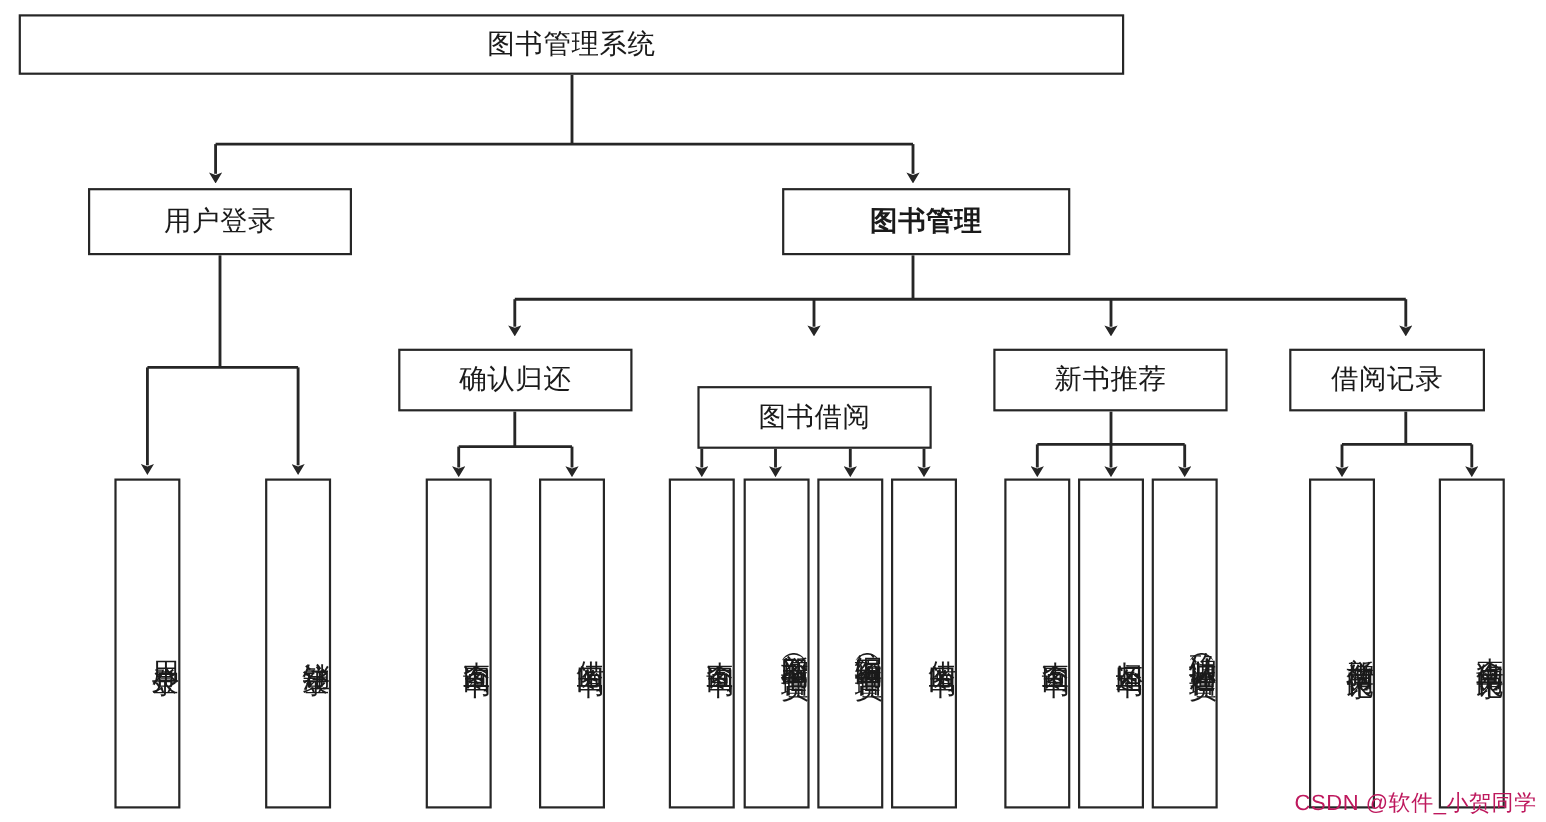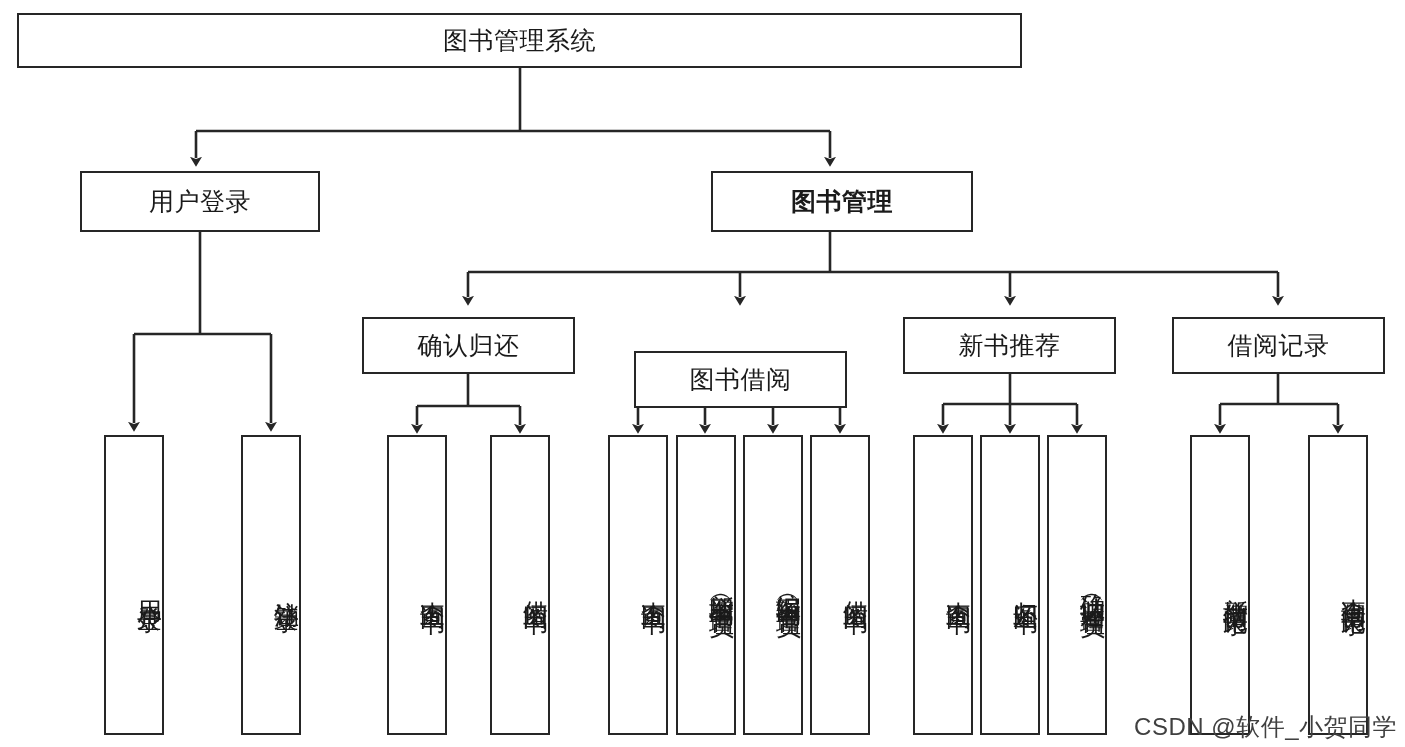--- a/index.html
+++ b/index.html
@@ -52,22 +52,22 @@
   }
   .node.vert .label {
     writing-mode: vertical-rl;
     text-orientation: upright;
     display: block;
   }
   #watermark {
     position: absolute;
     right: 8px;
     bottom: 4px;
-    font-size: 24px;
-    color: #404040;
+    font-size: 20px;
+    color: #be185d;
     letter-spacing: 0.5px;
     white-space: nowrap;
   }
 </style>
 </head>
 <body>
 
 <div id="canvas">
 
   <svg class="edges" viewBox="0 0 1405 747">
@@ -133,21 +133,21 @@
 
   <div class="node horiz" style="left:362px; top:317px; width:213px; height:57px;">
     <span class="label">确认归还</span>
   </div>
   <div class="node horiz" style="left:634px; top:317px; width:213px; height:57px;margin-top:34px;">
     <span class="label">图书借阅</span>
   </div>
   <div class="node horiz" style="left:903px; top:317px; width:213px; height:57px;">
     <span class="label">新书推荐</span>
   </div>
-  <div class="node horiz" style="left:1172px; top:317px; width:213px; height:57px;">
+  <div class="node horiz" style="left:1172px; top:317px; width:178px; height:57px;">
     <span class="label">借阅记录</span>
   </div>
 
   <div class="node vert" style="left:104px; top:435px; width:60px; height:300px;">
     <span class="label">用户登录</span>
   </div>
   <div class="node vert" style="left:241px; top:435px; width:60px; height:300px;">
     <span class="label">注销登录</span>
   </div>
 

